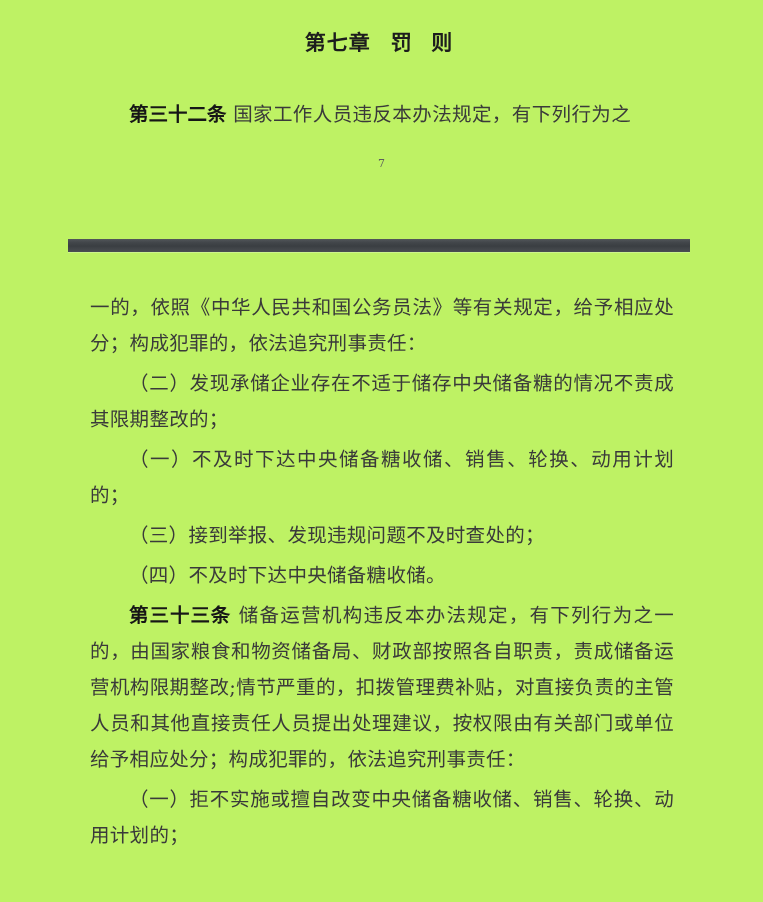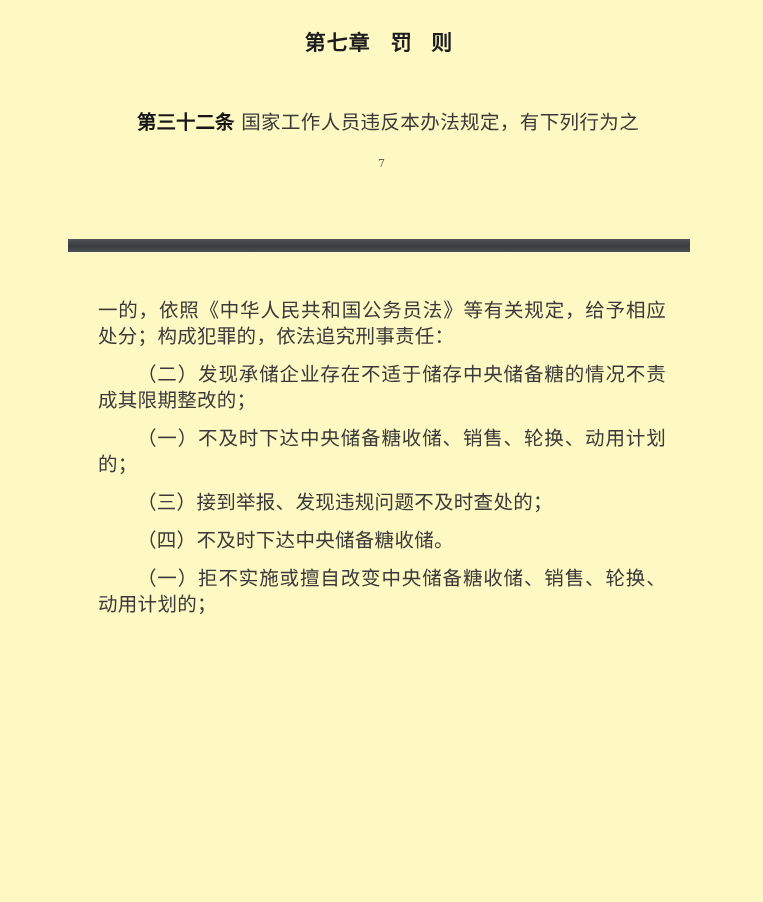--- a/index.html
+++ b/index.html
@@ -17,21 +17,21 @@
     color: #2b2b2b;
     -webkit-font-smoothing: antialiased;
   }
 
   .page {
     position: absolute;
     left: 0;
     top: 0;
     width: 763px;
     height: 902px;
-    background: #fef9c3;
+    background: #bef264;
   }
 
   
   .fragment-top {
     position: absolute;
     left: 0;
     top: 0;
     width: 763px;
   }
 
@@ -59,21 +59,21 @@
     width: 590px;
     font-size: 19.5px;
     line-height: 37px;
     text-align: justify;
     text-justify: inter-ideograph;
     color: #3a3a3a;
     letter-spacing: 0.4px;
   }
 
   .para {
-    margin: 12px;
+    margin: 4px;
     text-indent: 2em;
     text-align: justify;
     text-justify: inter-ideograph;
   }
   .para.noindent {
     text-indent: 0;
   }
   .article-no {
     font-weight: bold;
     color: #161616;
@@ -109,21 +109,21 @@
   
   .fragment-main {
     position: absolute;
     left: 86px;
     top: 286px;
     width: 592px;
   }
 
   .line-col {
     font-size: 19.5px;
-    line-height: 26px;
+    line-height: 36px;
     color: #3a3a3a;
     letter-spacing: 0.3px;
   }
 </style>
 </head>
 <body>
 
 <div class="page">
 
   <div class="fragment-top">
@@ -141,16 +141,17 @@
 
   <div class="page-separator"></div>
 
   <div class="fragment-main line-col">
 
   <p class="para noindent"><span>一的，依照《中华人民共和国公务员法》等有关规定，给予相应处分；构成犯罪的，依法追究刑事责任：</span></p>
       <p class="para"><span>（二）发现承储企业存在不适于储存中央储备糖的情况不责成其限期整改的；</span></p>
       <p class="para"><span>（一）不及时下达中央储备糖收储、销售、轮换、动用计划的；</span></p>
       <p class="para"><span>（三）接到举报、发现违规问题不及时查处的；</span></p>
       <p class="para"><span>（四）不及时下达中央储备糖收储。</span></p>
+      <p class="para"><span class="article-no">第三十三条</span> <span>储备运营机构违反本办法规定，有下列行为之一的，由国家粮食和物资储备局、财政部按照各自职责，责成储备运营机构限期整改;情节严重的，扣拨管理费补贴，对直接负责的主管人员和其他直接责任人员提出处理建议，按权限由有关部门或单位给予相应处分；构成犯罪的，依法追究刑事责任：</span></p>
       <p class="para"><span>（一）拒不实施或擅自改变中央储备糖收储、销售、轮换、动用计划的；</span></p>
     </div>
 
 </div>
 
 </body></html>

